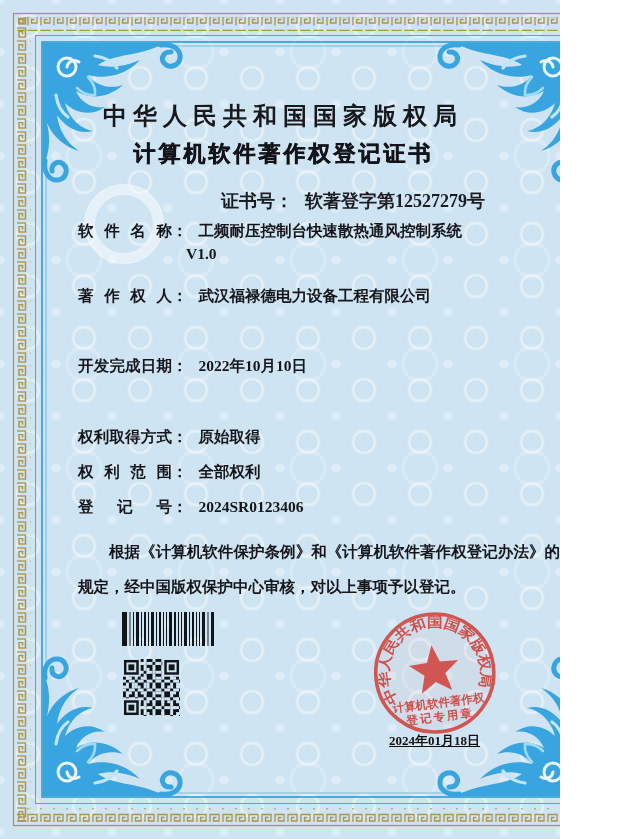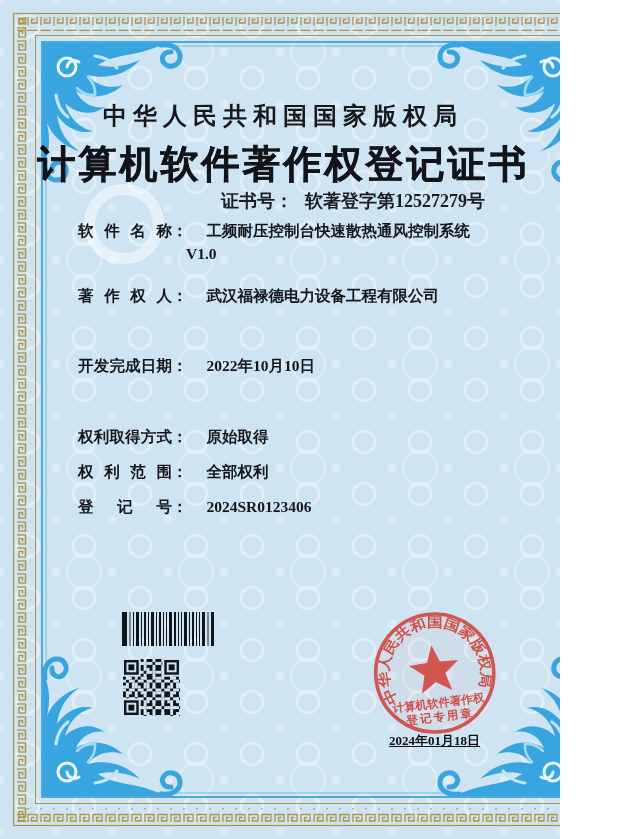--- a/index.html
+++ b/index.html
@@ -13,28 +13,28 @@
       radial-gradient(circle, rgba(255,255,255,0) 15px, rgba(255,255,255,.26) 16px, rgba(255,255,255,.26) 17.5px, rgba(255,255,255,0) 19px);
     background-size:56px 52px,56px 52px,112px 104px;
     background-position:0 0,28px 26px,28px 0;}
   .abs{position:absolute;}
   .big-ring{left:84px;top:184px;width:76px;height:76px;border-radius:50%;
     border:2px solid rgba(255,255,255,.55);
     box-shadow:inset 0 0 0 8px rgba(207,228,242,0), inset 0 0 0 9px rgba(255,255,255,.45);}
   .frame-svg{left:0;top:0;}
   .authority{left:0;right:0;top:100px;text-align:center;font-size:24px;font-weight:900;
     color:#17181c;letter-spacing:6px;padding-left:6px;}
-  .main-title{left:4px;right:0;top:139px;text-align:center;font-size:38px;font-weight:900;
+  .main-title{left:4px;right:0;top:139px;text-align:center;font-size:22px;font-weight:900;
     color:#131419;letter-spacing:3px;padding-left:3px;-webkit-text-stroke:0.5px #131419;}
   .cert-no{right:75px;top:189px;font-size:18px;font-weight:bold;color:#1b1c22;}
   .cert-no .gap{display:inline-block;width:12px;}
   .field-row{left:78px;font-size:15.5px;font-weight:bold;color:#15161b;white-space:nowrap;}
   .ltext{display:inline-block;width:94px;text-align:justify;text-align-last:justify;}
   .colon{display:inline-block;}
-  .fvalue{margin-left:15px;}
+  .fvalue{margin-left:7px;}
   .value2{left:186px;font-size:15.5px;font-weight:bold;color:#15161b;}
   .statement{left:78px;top:534px;width:482px;font-size:15.5px;font-weight:bold;color:#15161b;
     line-height:35px;text-align:justify;text-indent:2em;}
   .issue-date{left:352px;top:732px;width:165px;text-align:center;font-size:13px;
     font-weight:bold;color:#111;text-decoration:underline;}
   .barcode{left:122px;top:612px;}
   .qrcode{left:123px;top:659px;}
   .seal{left:360px;top:600px;}
 </style>
 </head>
@@ -121,20 +121,21 @@
   <div class="abs field-row" style="top:427px">
     <span class="ltext">权利取得方式</span><span class="colon">：</span>
     <span class="fvalue">原始取得</span>
   </div>
 
   <div class="abs field-row" style="top:497px">
     <span class="ltext">登记号</span><span class="colon">：</span>
     <span class="fvalue">2024SR0123406</span>
   </div>
 
+  <div class="abs statement">根据《计算机软件保护条例》和《计算机软件著作权登记办法》的规定，经中国版权保护中心审核，对以上事项予以登记。</div>
 
   <svg class="abs barcode" width="92" height="34" viewBox="0 0 92 34">
     <g fill="#10151a">
       <rect x="0" width="5" height="34"></rect>
         <rect x="7" width="2" height="34" fill="#76858f"></rect>
       <rect x="11" width="1" height="34"></rect>
         <rect x="14" width="3" height="34"></rect>
       <rect x="19" width="1" height="34"></rect>
         <rect x="22" width="2" height="34"></rect>
       <rect x="26" width="1" height="34"></rect>

